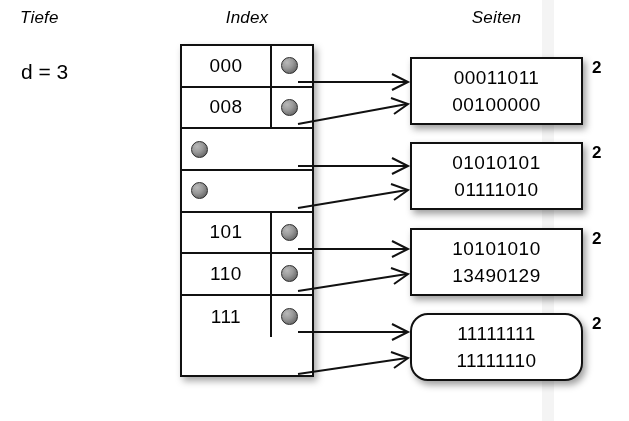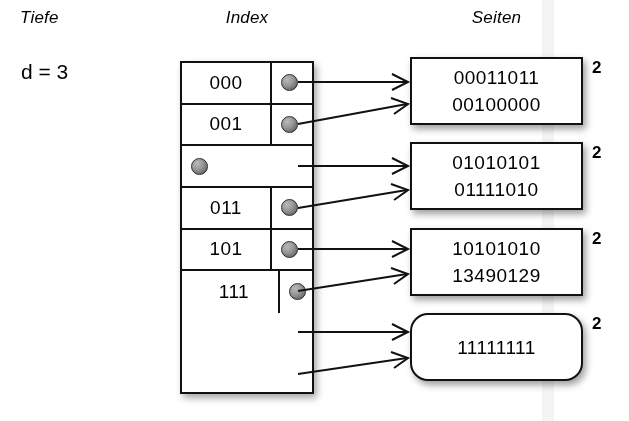--- a/index.html
+++ b/index.html
@@ -48,37 +48,37 @@
     left: 21px; top: 60px;
     font-size: 21px;
     font-style: normal;
     white-space: nowrap;
   }
 
   
   #index-table {
     position: absolute;
     left: 180px;
-    top: 61px;
+    top: 44px;
     width: 134px;
     height: 333px;
     border: 2px solid #111;
     box-sizing: border-box;
     background: #ffffff;
     box-shadow: 3px 4px 7px rgba(0,0,0,0.35);
   }
   .index-row {
     position: relative;
     height: 41.625px;
     box-sizing: border-box;
     border-bottom: 2px solid #111;
     display: flex;
     align-items: stretch;
   }
-  .index-row:last-child { border-bottom: none; padding-left: 8px; }
+  .index-row:last-child { border-bottom: none; }
   .index-key {
     width: 90px;
     box-sizing: border-box;
     border-right: 2px solid #111;
     display: flex;
     align-items: center;
     justify-content: center;
     font-size: 19px;
     letter-spacing: 0.5px;
   }
@@ -168,38 +168,43 @@
   <div id="depth-value">d = 3</div>
 
   <div id="index-table">
     <div class="index-row">
       <div class="index-key">000</div>
       <div class="index-ptr">
         <span class="dot"></span>
       </div>
     </div>
     <div class="index-row">
-      <div class="index-key">001</div>
-      <div class="index-ptr">
-        <span class="dot"></span>
-      </div>
-    </div>
-    <div class="index-row">
-      <div class="index-ptr">
-        <span class="dot"></span>
-      </div>
-    </div>
-    <div class="index-row">
-      <div class="index-key">011</div>
+      <div class="index-key">008</div>
+      <div class="index-ptr">
+        <span class="dot"></span>
+      </div>
+    </div>
+    <div class="index-row">
+      <div class="index-ptr">
+        <span class="dot"></span>
+      </div>
+    </div>
+    <div class="index-row">
       <div class="index-ptr">
         <span class="dot"></span>
       </div>
     </div>
     <div class="index-row">
       <div class="index-key">101</div>
+      <div class="index-ptr">
+        <span class="dot"></span>
+      </div>
+    </div>
+    <div class="index-row">
+      <div class="index-key">110</div>
       <div class="index-ptr">
         <span class="dot"></span>
       </div>
     </div>
     <div class="index-row">
       <div class="index-key">111</div>
       <div class="index-ptr">
         <span class="dot"></span>
       </div>
     </div>
@@ -253,16 +258,17 @@
   <div class="page-count" id="count-1">2</div>
 
   <div class="page-box" id="box-2">
     <div class="page-line">10101010</div>
     <div class="page-line">13490129</div>
   </div>
   <div class="page-count" id="count-2">2</div>
 
   <div class="page-box" id="box-3">
     <div class="page-line">11111111</div>
+    <div class="page-line">11111110</div>
   </div>
   <div class="page-count" id="count-3">2</div>
 
 </div>
 
 </body></html>

